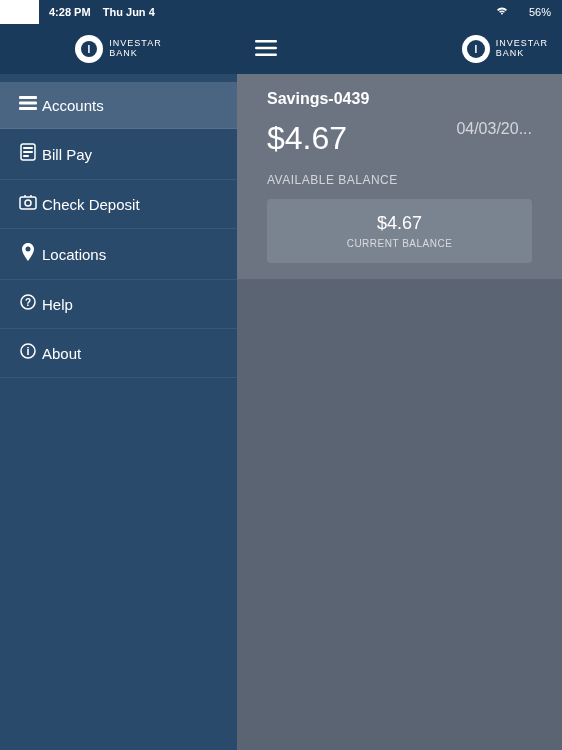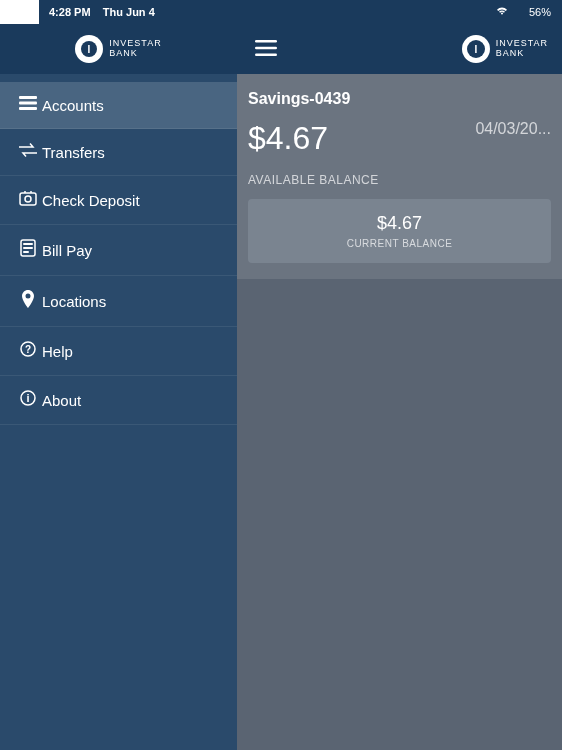--- a/index.html
+++ b/index.html
@@ -171,21 +171,21 @@
     .header-logo-text span {
       display: block;
       font-size: 9px;
       font-weight: 400;
       letter-spacing: 1px;
     }
 
     .account-panel {
       background: #6b7480;
       margin: 0;
-      padding: 16px 11px;
+      padding: 16px 30px;
     }
 
     .account-title {
       color: #fff;
       font-size: 16px;
       font-weight: 600;
       margin-bottom: 12px;
     }
 
     .available-balance-section {
@@ -294,50 +294,42 @@
         <span class="nav-icon">
           <svg width="18" height="14" viewBox="0 0 18 14" fill="white">
             <rect x="0" y="0" width="18" height="3" rx="1"></rect>
             <rect x="0" y="5.5" width="18" height="3" rx="1"></rect>
             <rect x="0" y="11" width="18" height="3" rx="1"></rect>
           </svg>
         </span>
         <span>Accounts</span>
       </div>
 
-      <div class="nav-item">
-        <span class="nav-icon">
-          <svg width="18" height="14" viewBox="0 0 18 14" fill="white">
-            <path d="M0 4h14l-3-3.5M18 10H4l3 3.5" stroke="white" stroke-width="1.5" fill="none"></path>
-          </svg>
-        </span>
-        <span>Transfers</span>
-      </div>
-
-      <div class="nav-item">
-        <span class="nav-icon">
-          <svg width="18" height="16" viewBox="0 0 18 16" fill="none">
-            <rect x="1" y="3" width="16" height="12" rx="2" stroke="white" stroke-width="1.5"></rect>
-            <circle cx="9" cy="9" r="3" stroke="white" stroke-width="1.5"></circle>
-            <path d="M6 3V1M12 3V1" stroke="white" stroke-width="1.5"></path>
-          </svg>
-        </span>
-        <span>Check Deposit</span>
-      </div>
 
       <div class="nav-item">
         <span class="nav-icon">
           <svg width="16" height="18" viewBox="0 0 16 18" fill="white">
             <rect x="1" y="1" width="14" height="16" rx="2" stroke="white" stroke-width="1.5" fill="none"></rect>
             <rect x="3" y="4" width="10" height="2" rx="1" fill="white"></rect>
             <rect x="3" y="8" width="10" height="2" rx="1" fill="white"></rect>
             <rect x="3" y="12" width="6" height="2" rx="1" fill="white"></rect>
           </svg>
         </span>
         <span>Bill Pay</span>
+      </div>
+
+      <div class="nav-item">
+        <span class="nav-icon">
+          <svg width="18" height="16" viewBox="0 0 18 16" fill="none">
+            <rect x="1" y="3" width="16" height="12" rx="2" stroke="white" stroke-width="1.5"></rect>
+            <circle cx="9" cy="9" r="3" stroke="white" stroke-width="1.5"></circle>
+            <path d="M6 3V1M12 3V1" stroke="white" stroke-width="1.5"></path>
+          </svg>
+        </span>
+        <span>Check Deposit</span>
       </div>
 
       <div class="nav-item">
         <span class="nav-icon">
           <svg width="14" height="18" viewBox="0 0 14 18" fill="white">
             <path d="M7 0C3.7 0 1 2.7 1 6c0 4.5 6 12 6 12s6-7.5 6-12c0-3.3-2.7-6-6-6zm0 8.5a2.5 2.5 0 1 1 0-5 2.5 2.5 0 0 1 0 5z"></path>
           </svg>
         </span>
         <span>Locations</span>
       </div>

